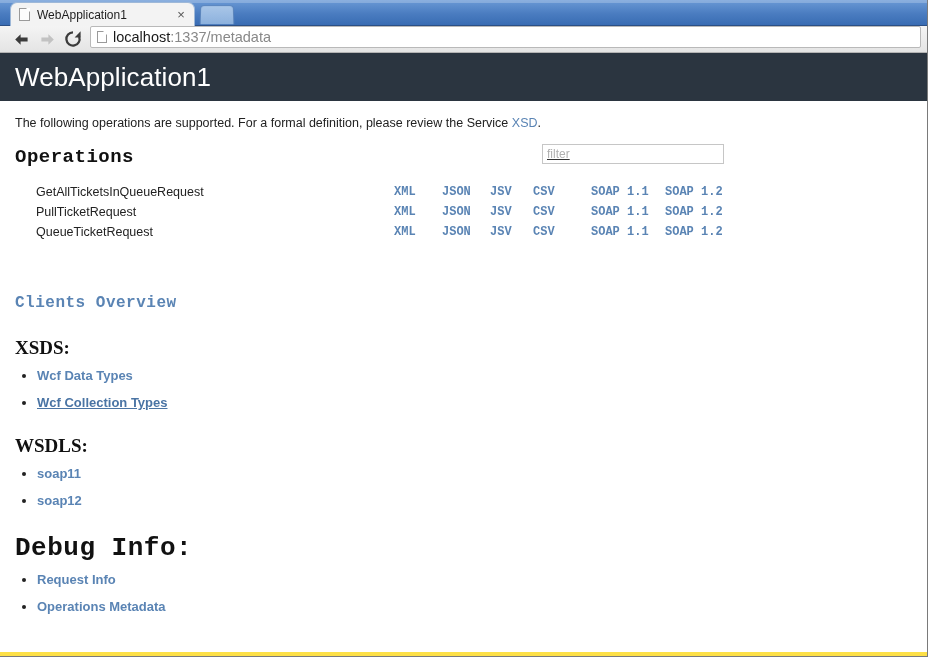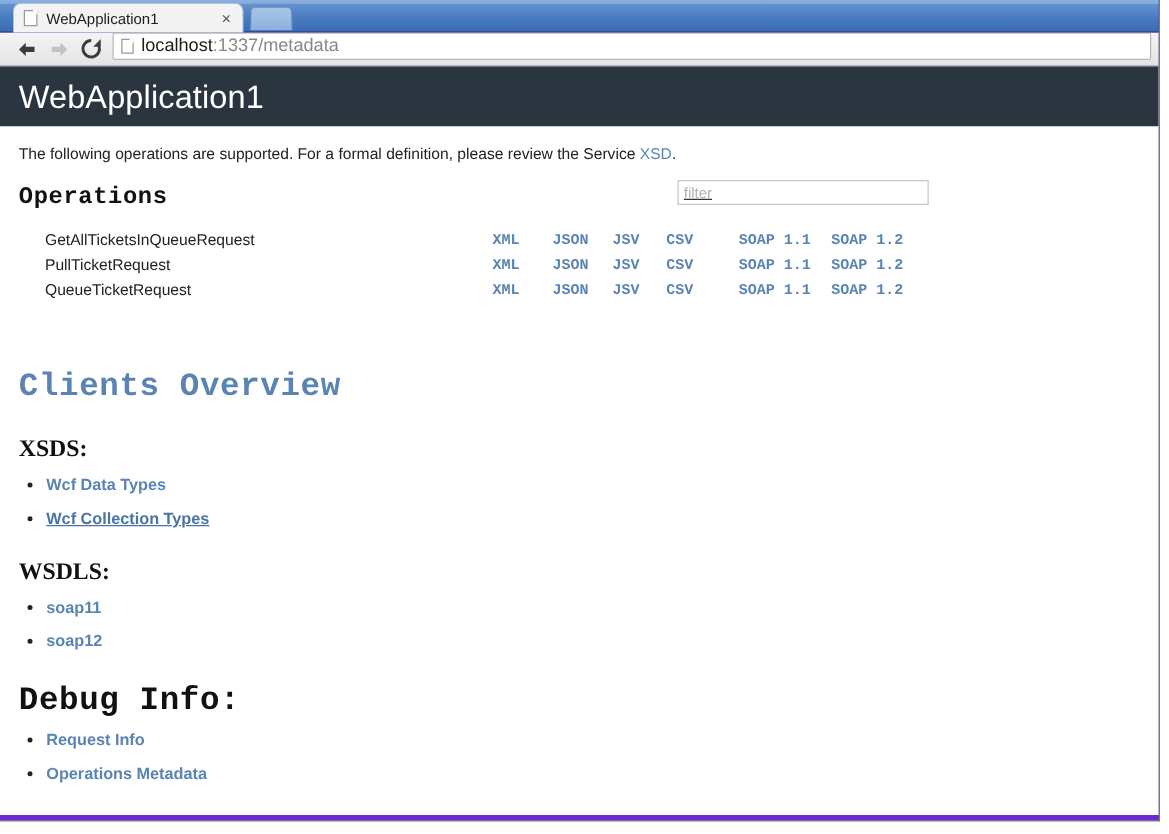--- a/index.html
+++ b/index.html
@@ -11,21 +11,21 @@
     font-family: "Liberation Sans", sans-serif;
     overflow: hidden;
   }
 
   
   #browser-window {
     position: absolute;
     left: 0; top: 0;
     width: 928px;
     height: 657px;
-    background: #6d28d9;
+    background: #fde047;
     border-right: 1px solid #7a7a7a;
     border-bottom: 1px solid #7a7a7a;
     overflow: hidden;
   }
 
   
   #tab-strip {
     position: relative;
     height: 26px;
     background: linear-gradient(to bottom, #6b9ad6 0%, #4a7cc0 55%, #396cb3 100%);
@@ -203,21 +203,21 @@
     color: #111111;
     letter-spacing: 0.5px;
   }
 
   #operations-block { position: relative; }
 
   #filter-input {
     position: absolute;
     left: 527px;
     top: -2px;
-    width: 201px;
+    width: 182px;
     height: 20px;
     border: 1px solid #c6c6c6;
     background: #ffffff;
     font-size: 12px;
     padding: 0 4px;
     color: #333;
     font-family: "Liberation Sans", sans-serif;
     text-decoration: underline;
   }
   #filter-input::placeholder { color: #b0b0b0; }
@@ -250,21 +250,21 @@
   .c-xml  { width: 48px; }
   .c-json { width: 48px; }
   .c-jsv  { width: 43px; }
   .c-csv  { width: 58px; }
   .c-s11  { width: 74px; }
   .c-s12  { width: 60px; }
 
   #clients-overview {
     margin-top: 52px;
     font-family: "Liberation Mono", monospace;
-    font-size: 26px;
+    font-size: 16px;
     font-weight: bold;
     color: #5a84b4;
     letter-spacing: 0.5px;
   }
 
   .sec-serif {
     margin-top: 25px;
     font-family: "Liberation Serif", serif;
     font-size: 19px;
     font-weight: bold;

